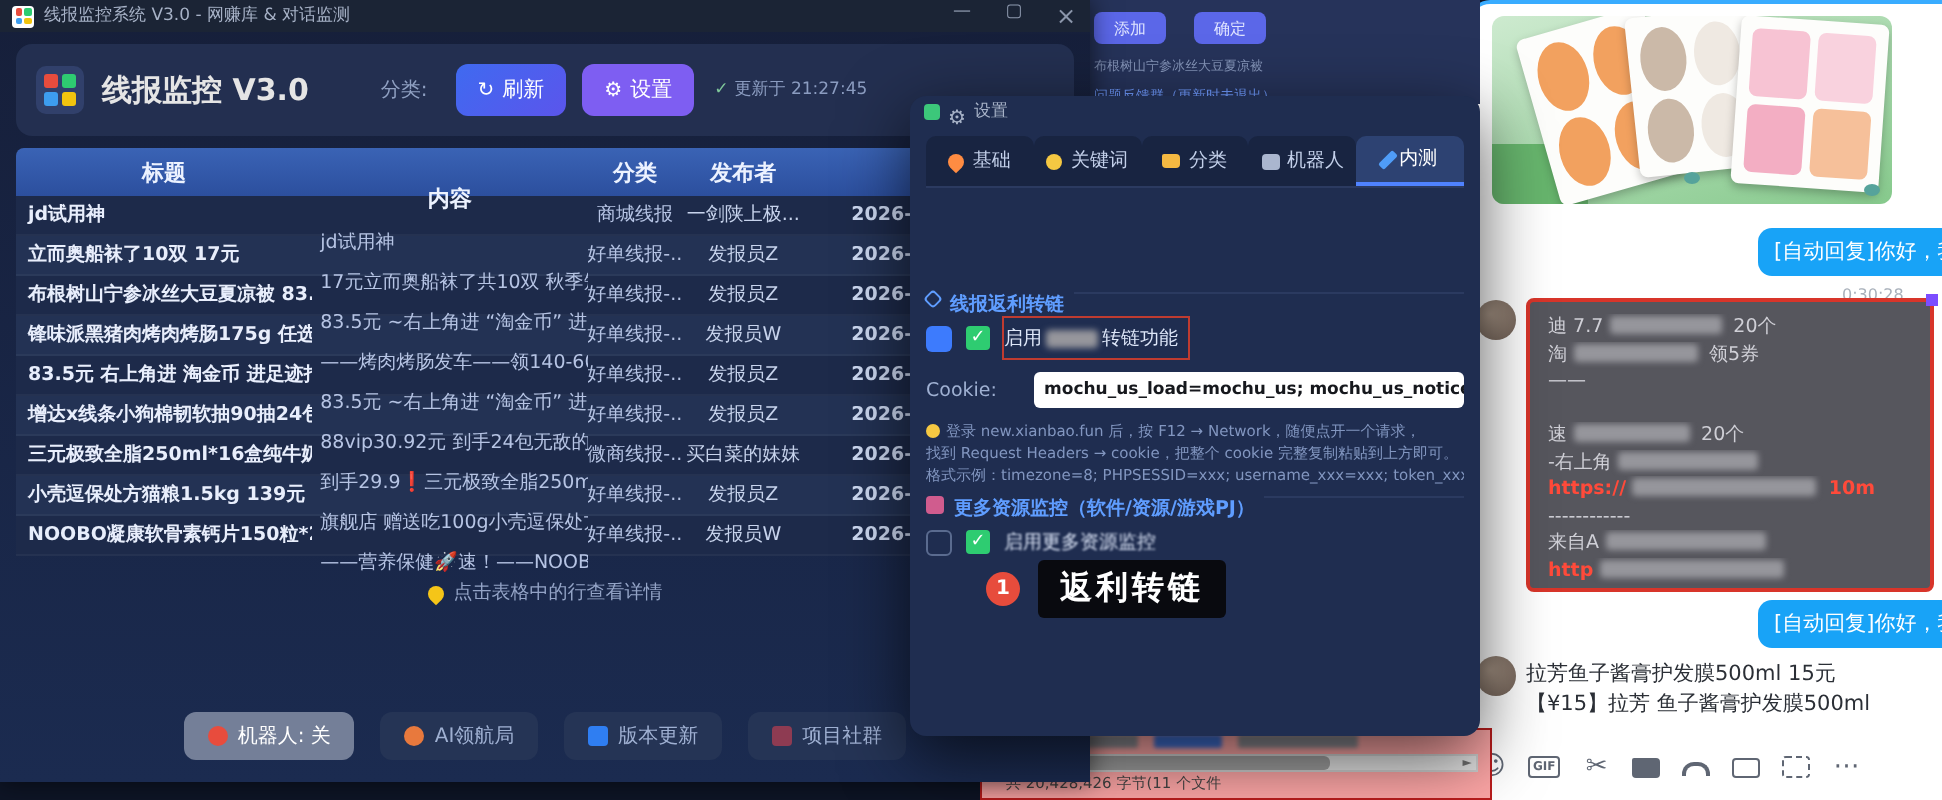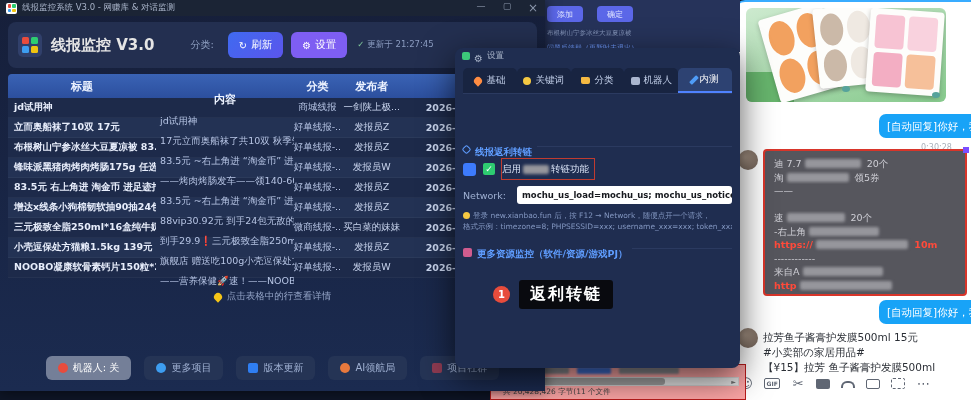--- a/index.html
+++ b/index.html
@@ -201,21 +201,20 @@
           <div class="rline"><span>来自A</span><span class="censor" style="width: 80px; margin: 0px 3px;"></span></div>
           <div class="rline redtext"><span>http</span><span class="censor" style="width: 92px; margin: 0px 3px;"></span></div>
         </div>
     </div>
 
     <div class="bubble bub2">[自动回复]你好，我现</div>
 
     <div class="avatar av2"></div>
     <div class="msg-plain" id="msg-lines">
         <div class="mline">拉芳鱼子酱膏护发膜500ml 15元</div>
-        <div class="mline">#小卖部の家居用品#</div>
         <div class="mline">【¥15】拉芳 鱼子酱膏护发膜500ml</div>
       </div>
 
     <div class="chat-toolbar" id="chat-toolbar">
         <span class="ci ci-emoji"></span>
         <span class="ci ci-gif"></span>
         <span class="ci ci-screenshot"></span>
         <span class="ci ci-file"></span>
         <span class="ci ci-record"></span>
         <span class="ci ci-image"></span>
@@ -364,30 +363,26 @@
       <span class="hand-ic"></span>
       <span>点击表格中的行查看详情</span>
     </div>
 
     <div class="footer" id="footer-btns">
         <div class="fbtn active">
           <span class="fi fi-robot"></span>
           <span>机器人: 关</span>
         </div>
         <div class="fbtn">
-          <span class="fi fi-globe"></span>
-          <span>更多项目</span>
+          <span class="fi fi-ai"></span>
+          <span>AI领航局</span>
         </div>
         <div class="fbtn">
           <span class="fi fi-book"></span>
           <span>版本更新</span>
-        </div>
-        <div class="fbtn">
-          <span class="fi fi-ai"></span>
-          <span>AI领航局</span>
         </div>
         <div class="fbtn">
           <span class="fi fi-group"></span>
           <span>项目社群</span>
         </div>
       </div>
   </div>
 
   <div class="dialog">
     <div class="dlg-titlebar">
@@ -429,39 +424,47 @@
       <span class="check-badge"></span>
       <span class="cb-text">
         <span>启用</span>
           <span class="censor" style="width:26px;margin:0 2px"></span>
           <span>转链功能</span>
       </span>
     </div>
     <div class="red-rect"></div>
 
     <div class="cookie-row">
-      <span class="cookie-label">Network:</span>
+      <span class="cookie-label">Cookie:</span>
       <span class="cookie-input">mochu_us_load=mochu_us; mochu_us_notice</span>
     </div>
 
     <div class="tips" id="tip-lines">
         <div class="tipline">
           <span class="bulb-ic"></span>
           <span>登录 new.xianbao.fun 后，按 F12 → Network，随便点开一个请求，</span>
         </div>
         <div class="tipline">
+          <span>找到 Request Headers → cookie，把整个 cookie 完整复制粘贴到上方即可。</span>
+        </div>
+        <div class="tipline">
           <span>格式示例：timezone=8; PHPSESSID=xxx; username_xxx=xxx; token_xxx=xxx; ...</span>
         </div>
       </div>
 
     <div class="sect" style="top:200px">
       <span class="puzzle-ic"></span>
       <span class="sect-t">更多资源监控（软件/资源/游戏PJ）</span>
       <span class="sect-line"></span>
     </div>
+    <div class="checkrow" style="top:214px">
+      <span class="cb-outline"></span>
+      <span class="check-badge"></span>
+      <span class="cb-text" style="filter:blur(.4px)">启用更多资源监控</span>
+    </div>
 
     <div class="anno">
       <span class="anno-num">1</span>
       <span class="anno-label">返利转链</span>
     </div>
   </div>
 
 </div>
 
 </body></html>

